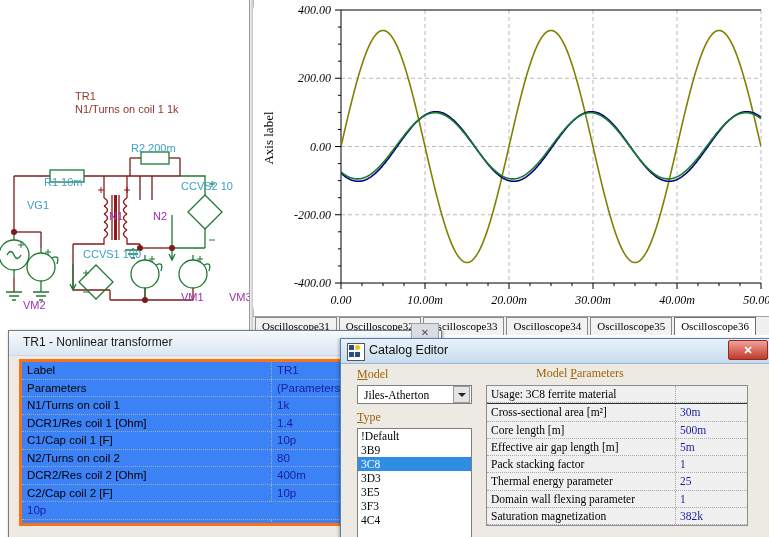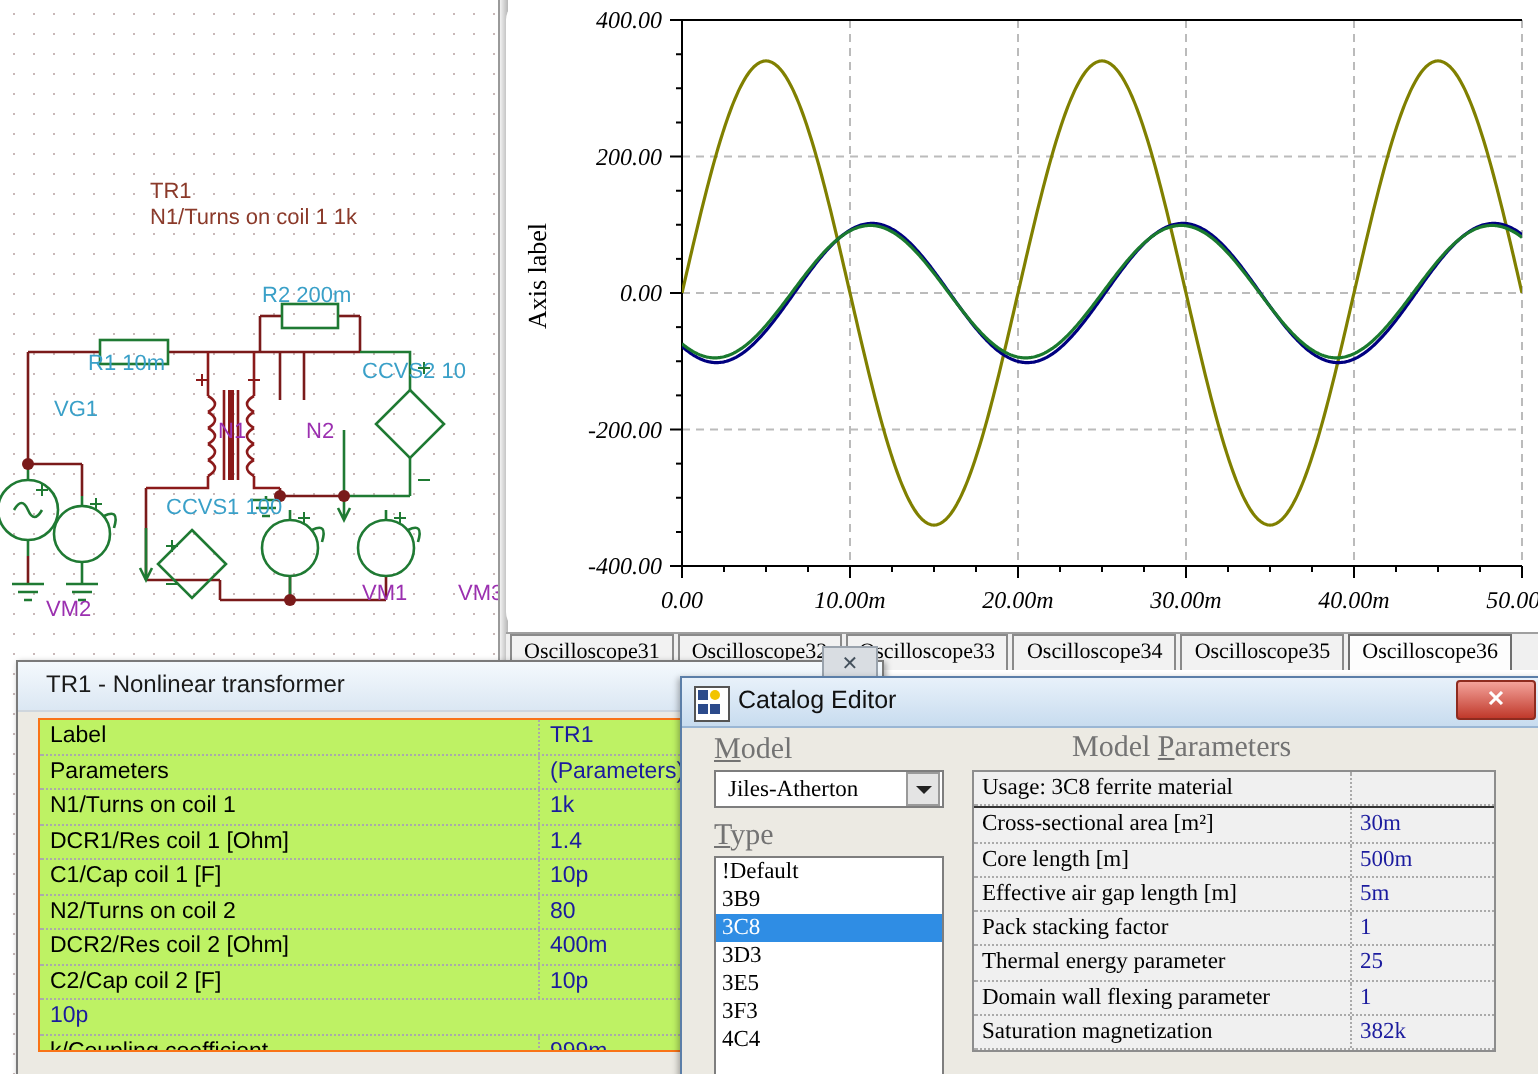--- a/index.html
+++ b/index.html
@@ -72,21 +72,21 @@
     position:absolute;left:14px;top:4px;font-size:12px;color:#1a1a1a;
     font-family:"Liberation Sans", sans-serif;
   }
   #tr1-close{
     position:absolute;right:2px;top:-8px;width:26px;height:18px;
     background:#d9dde2;border:1px solid #9aa3ad;
     font-size:10px;color:#44505c;text-align:center;line-height:18px;
   }
   #tr1-grid{
     position:absolute;left:10px;top:28px;right:8px;bottom:12px;
-    background:#bef264;border:1px solid #f97316;overflow:hidden;
+    background:#3b82f6;border:3px solid #f97316;overflow:hidden;
   }
   .prow{
     display:flex;height:16.5px;line-height:16.5px;
     border-bottom:1px dotted #aaa;font-size:11.5px;
   }
   .pname{
     width:244px;padding-left:5px;border-right:1px dotted #aaa;
     white-space:nowrap;overflow:hidden;
   }
   .pval{padding-left:5px;color:#1b1b9e;white-space:nowrap;}
@@ -111,22 +111,22 @@
   }
   #cat-close{
     position:absolute;right:2px;top:1px;width:38px;height:18px;
     background:linear-gradient(to bottom,#f3a29a,#c0392b);
     border:1px solid #8e2b1f;border-radius:2px;
     color:#fff;font-size:11px;font-weight:bold;text-align:center;
     line-height:18px;
   }
   #cat-body{position:absolute;left:0;top:24px;right:0;bottom:0;}
   .cat-lab{
-    position:absolute;font-size:15px;
-    font-family:"Liberation Serif", serif;color:#737373;
+    position:absolute;font-size:12px;
+    font-family:"Liberation Serif", serif;color:#a16207;
   }
   .cat-lab u{text-decoration:underline;}
   #model-select{
     position:absolute;left:16px;top:22px;width:113px;height:17px;
     background:#fff;border:1px solid #7e7e7e;
     display:flex;align-items:center;
   }
   #model-value{
     flex:1;padding-left:6px;font-size:11.5px;
     font-family:"Liberation Serif", serif;white-space:nowrap;

